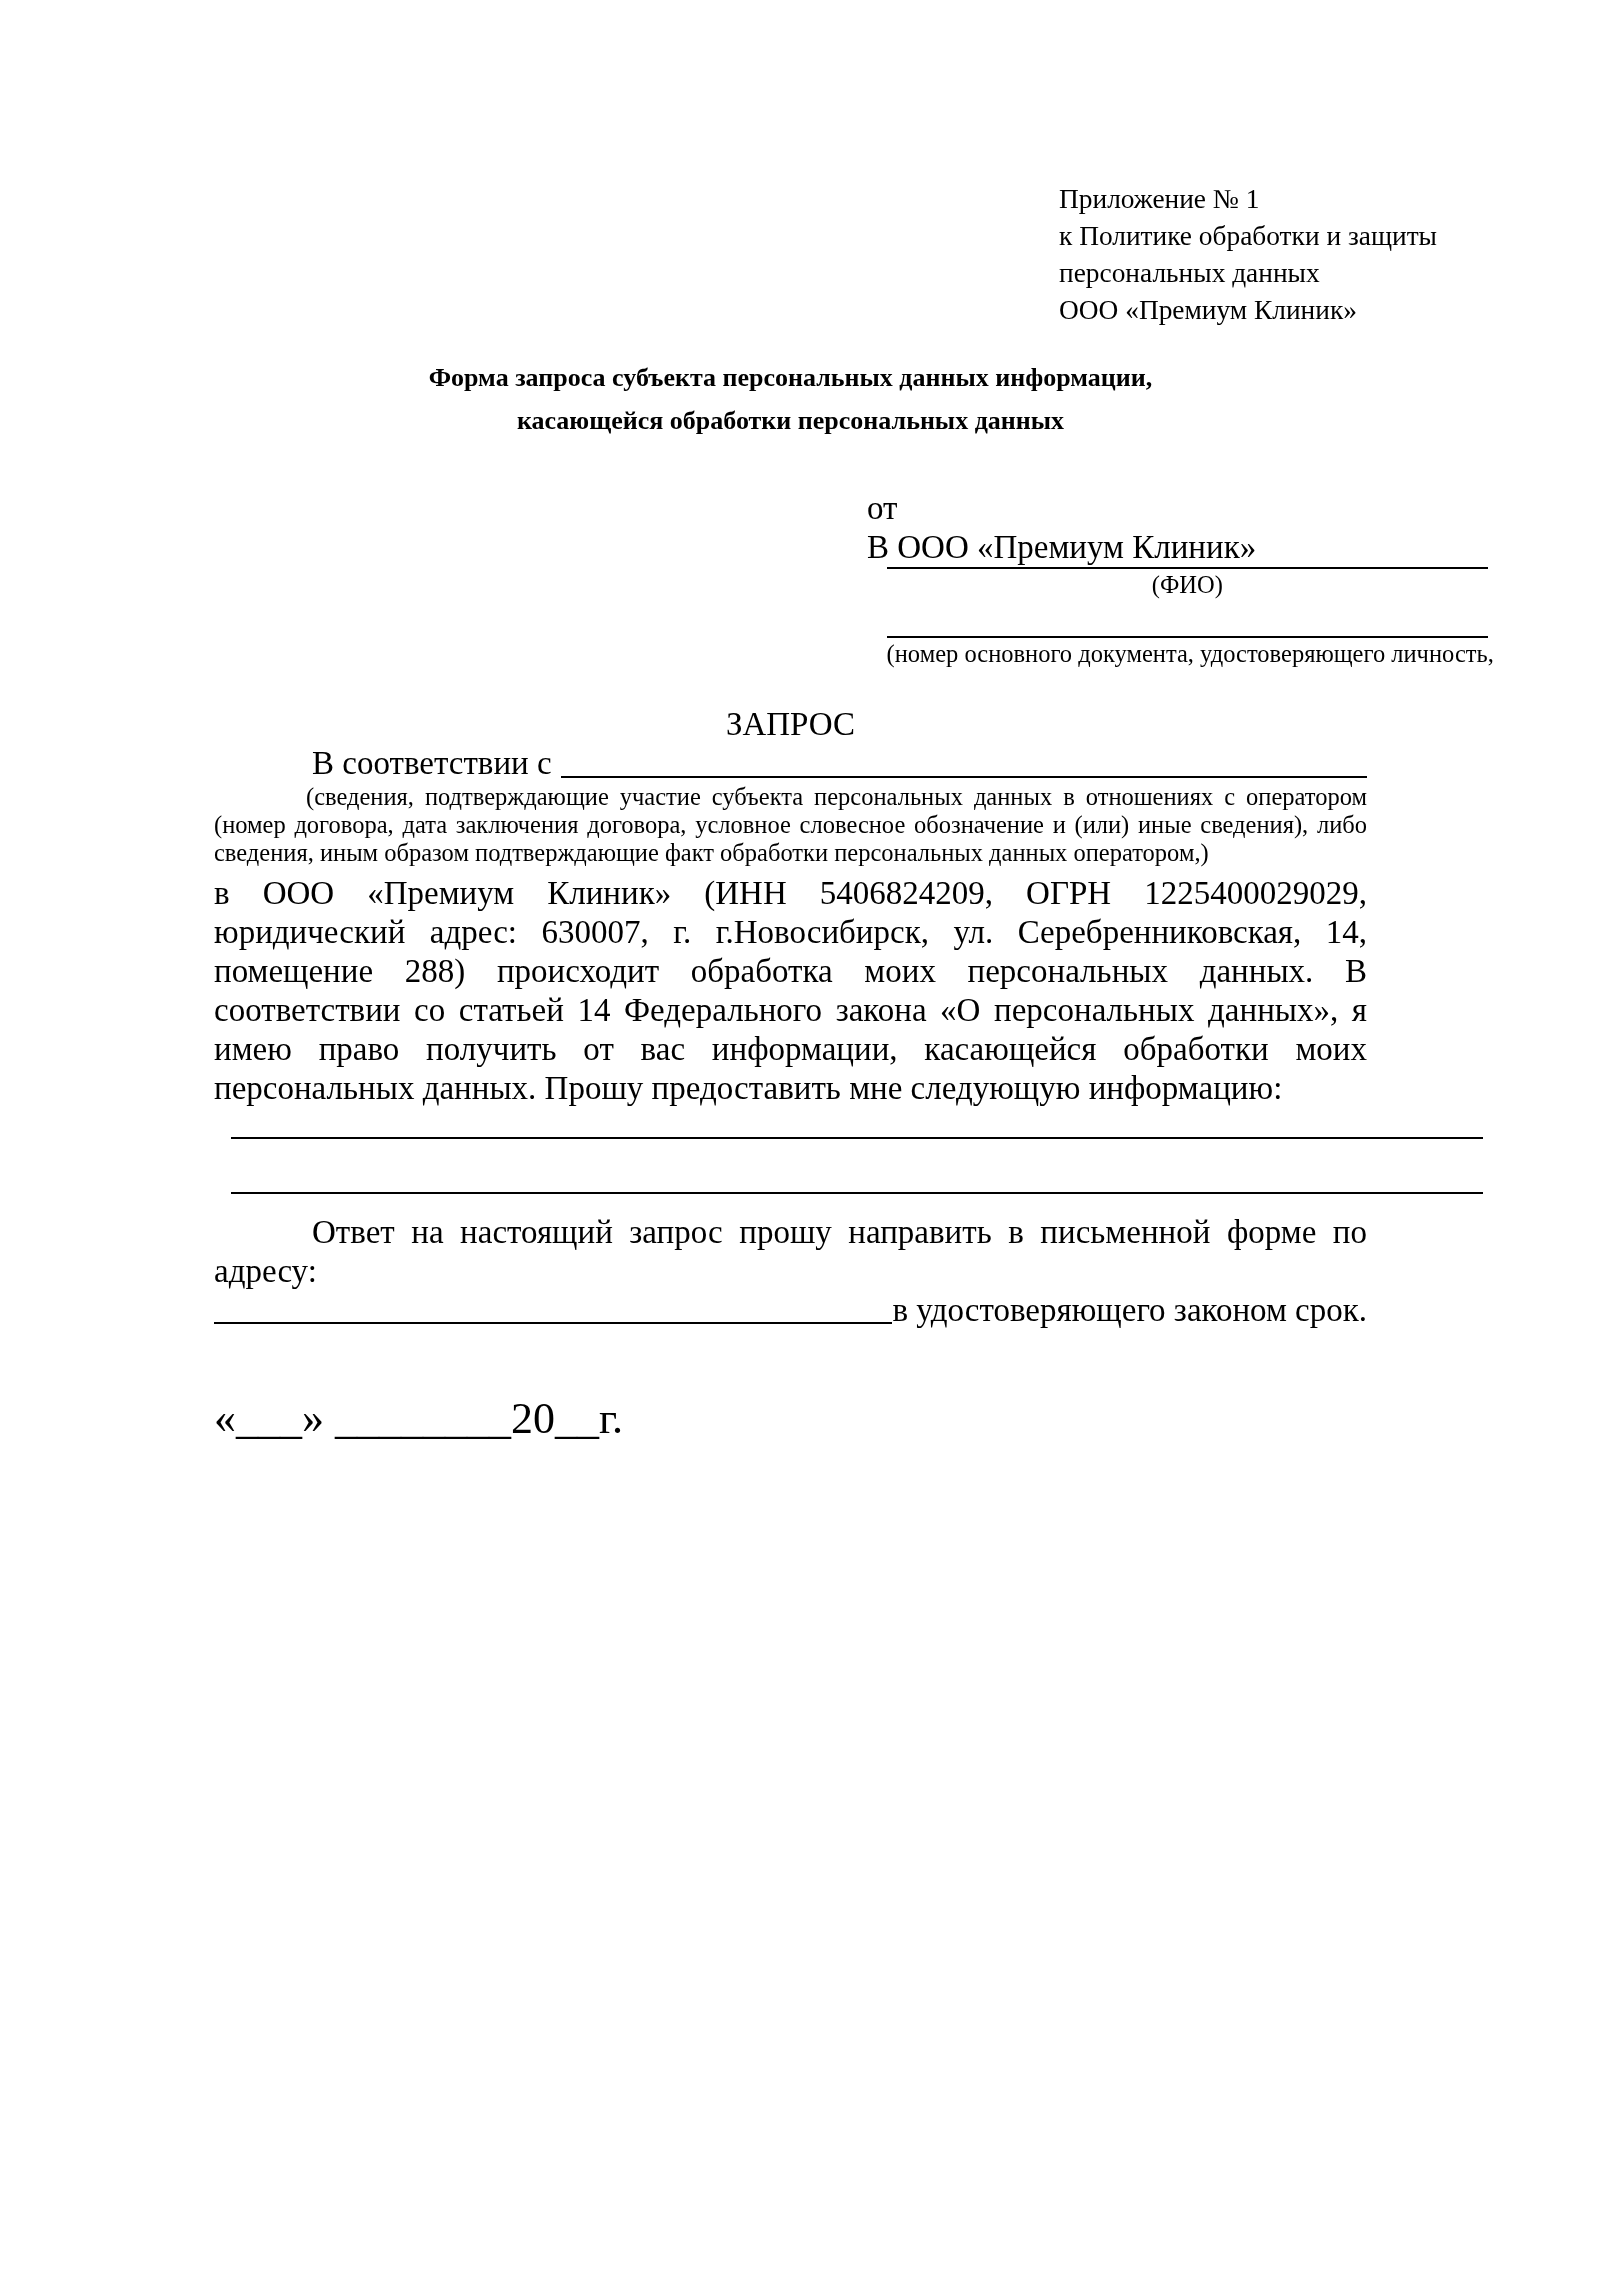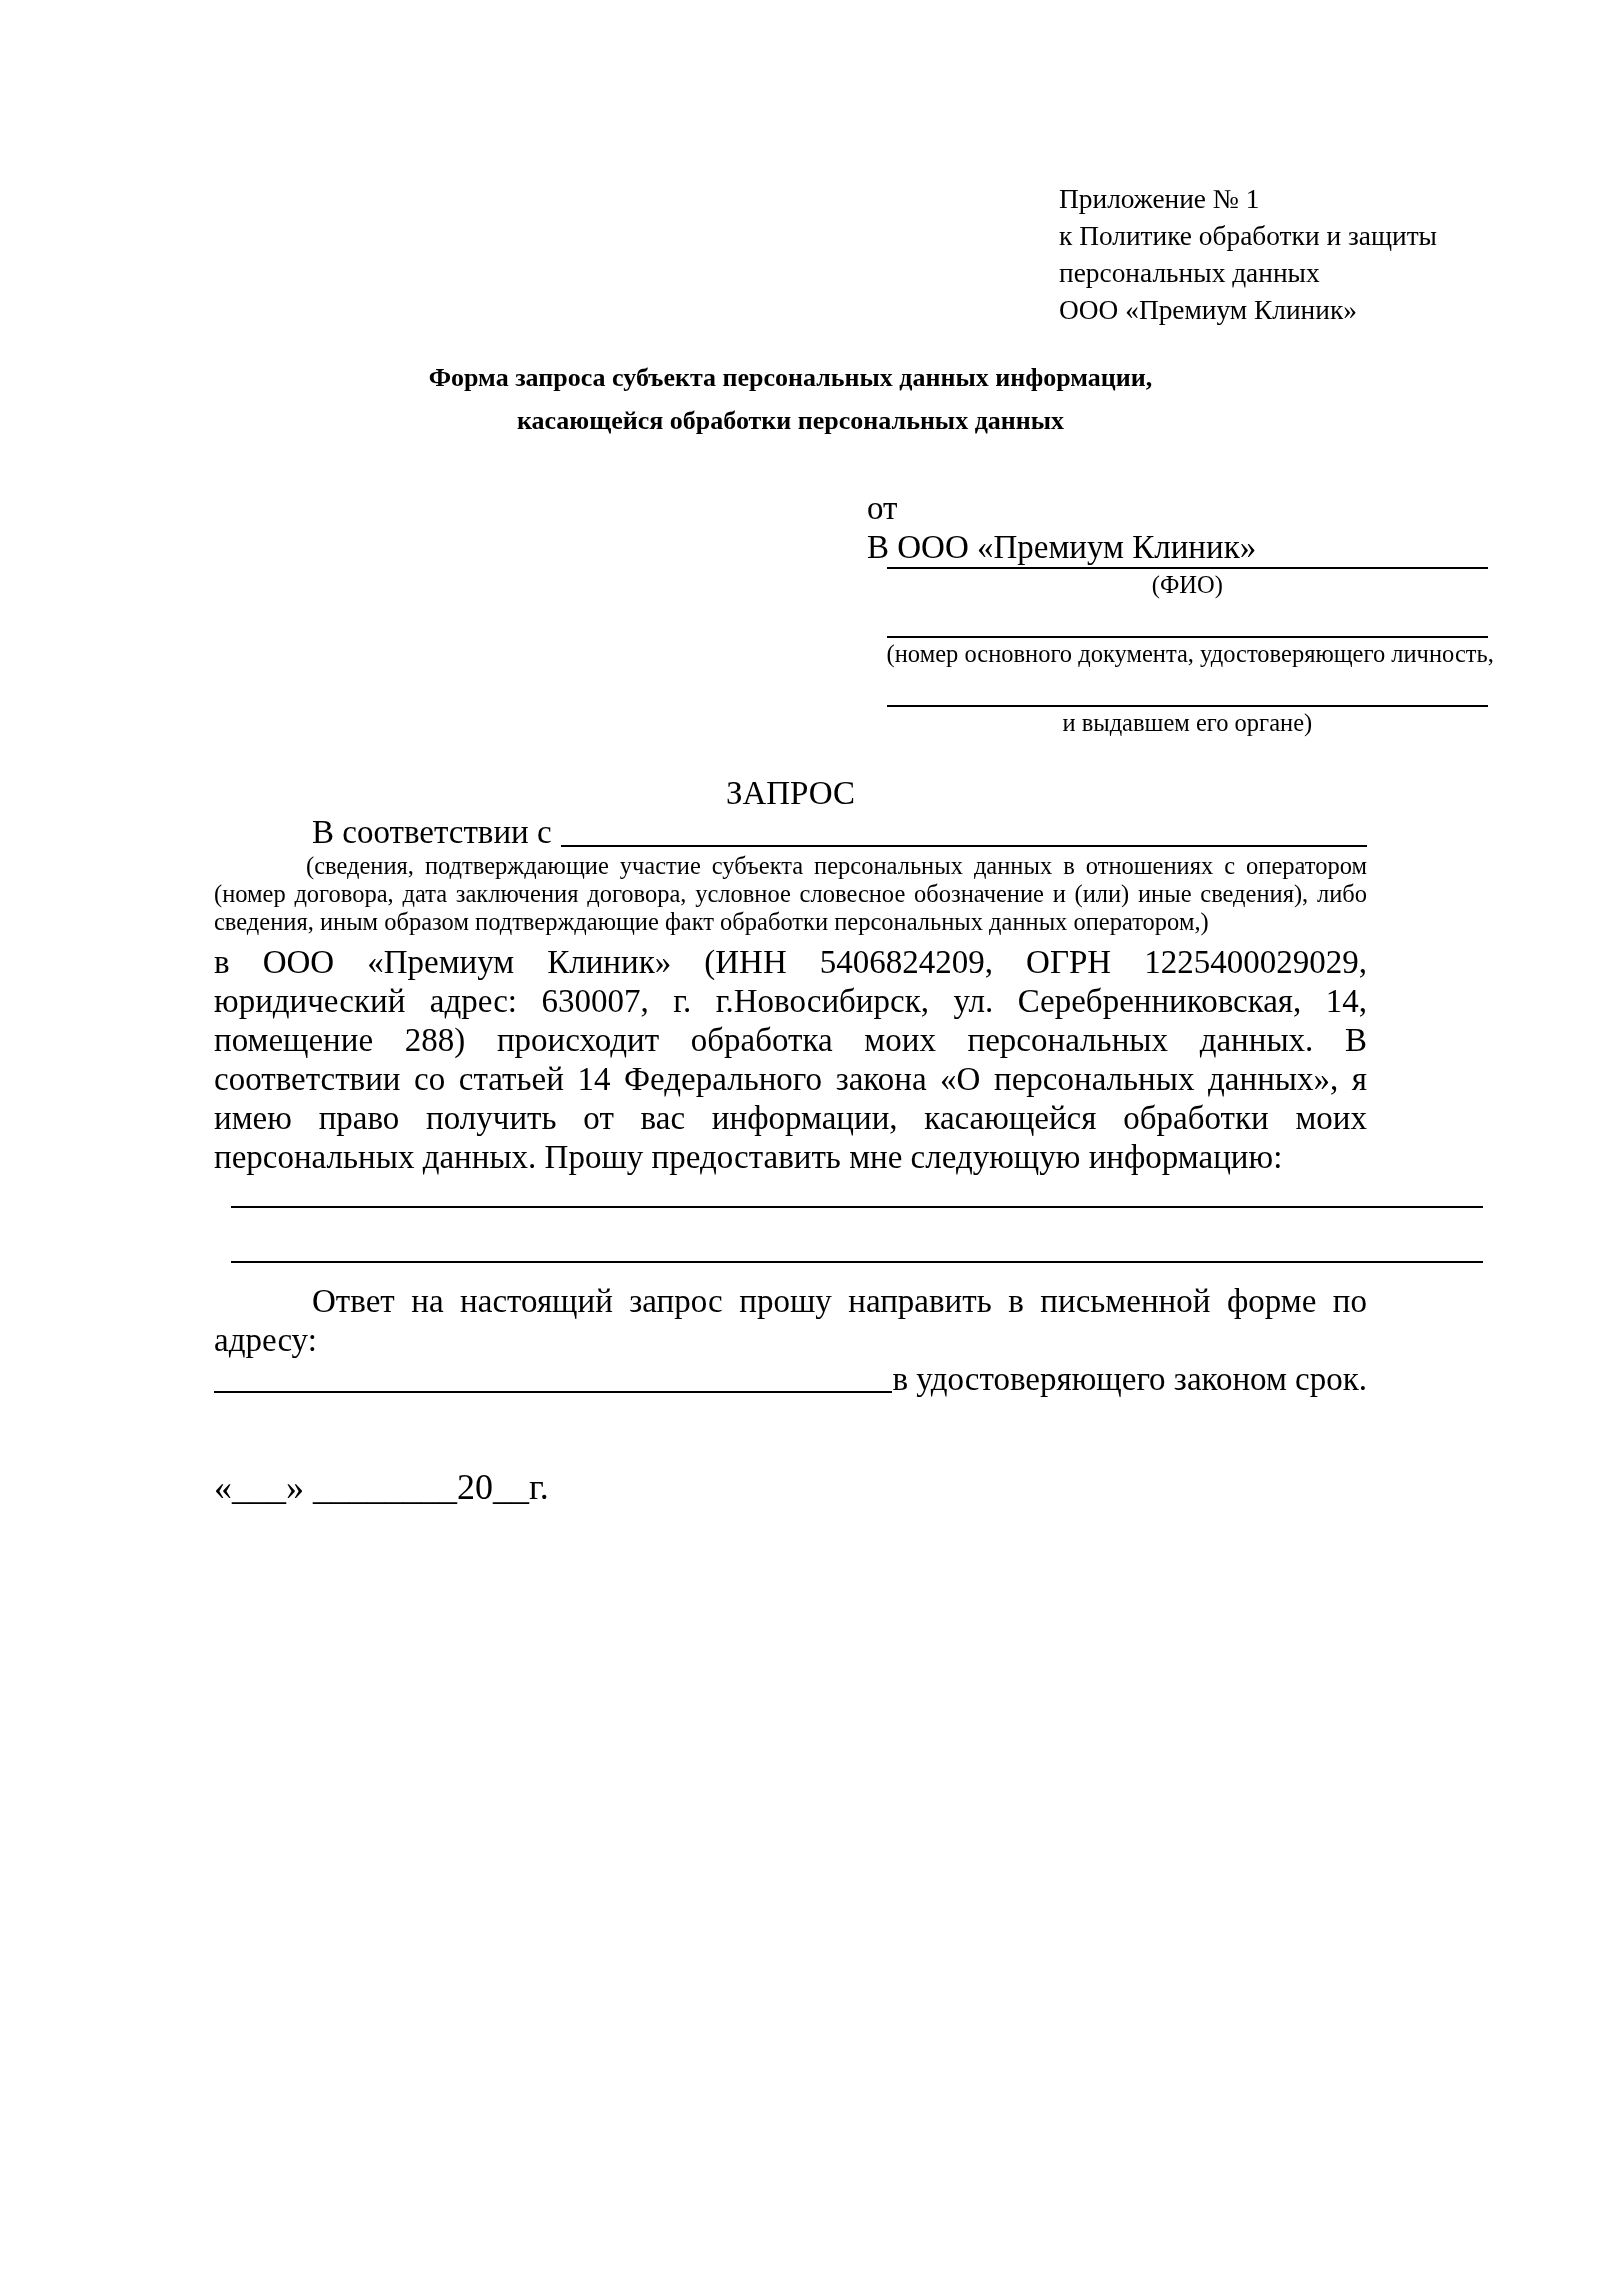--- a/index.html
+++ b/index.html
@@ -127,21 +127,21 @@
     border-bottom: 2.9px solid #000;
     margin-bottom: 5.9px;
   }
   .answer-row .suffix { white-space: nowrap; }
 
   .footer-row {
     margin-top: 69px;
     display: flex;
     justify-content: space-between;
     align-items: flex-end;
-    font-size: 36px;
+    font-size: 44px;
     line-height: 39px;
     padding-right: 38px;
   }
   .footer-row .date { white-space: nowrap; }
   .sig-group {
     display: flex;
     align-items: flex-end;
     white-space: nowrap;
   }
   .sig-rule {
@@ -176,24 +176,20 @@
         <div class="f-rule"></div>
         <div class="f-label">(ФИО)</div>
       </div>
 
       <div class="field">
         <div class="f-rule"></div>
         <div class="f-label">(номер основного документа, удостоверяющего личность,</div>
       </div>
 
 
-      <div class="field">
-        <div class="f-rule"></div>
-        <div class="f-label">и выдавшем его органе)</div>
-      </div>
     </div>
 
     <div class="request-heading">ЗАПРОС</div>
 
     <div class="acc-row">
       <span class="lead">В соответствии с</span>
       <span class="fill-line"></span>
     </div>
 
     <div class="acc-note">(сведения, подтверждающие участие субъекта персональных данных в отношениях с оператором (номер договора, дата заключения договора, условное словесное обозначение и (или) иные сведения), либо сведения, иным образом подтверждающие факт обработки персональных данных оператором,)</div>

